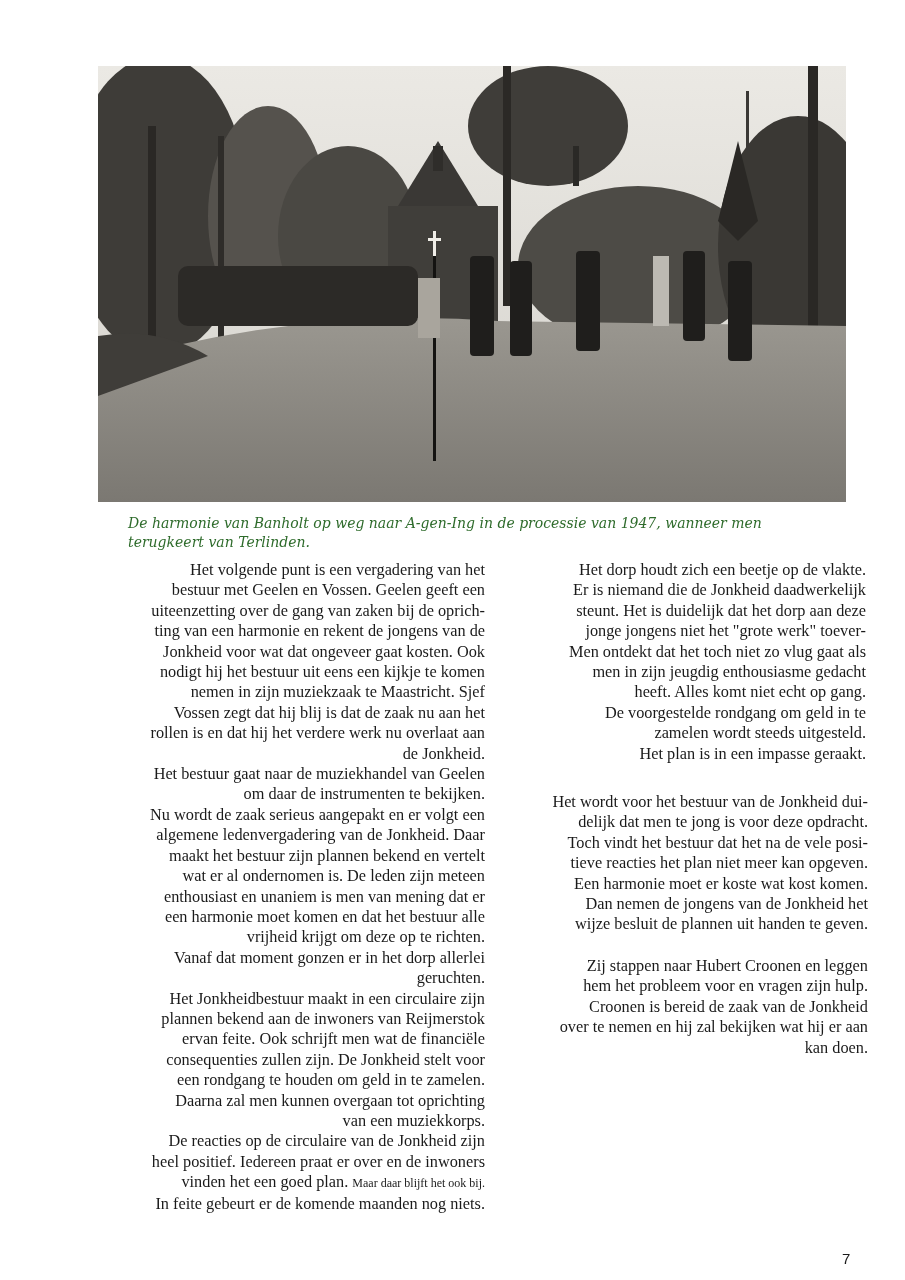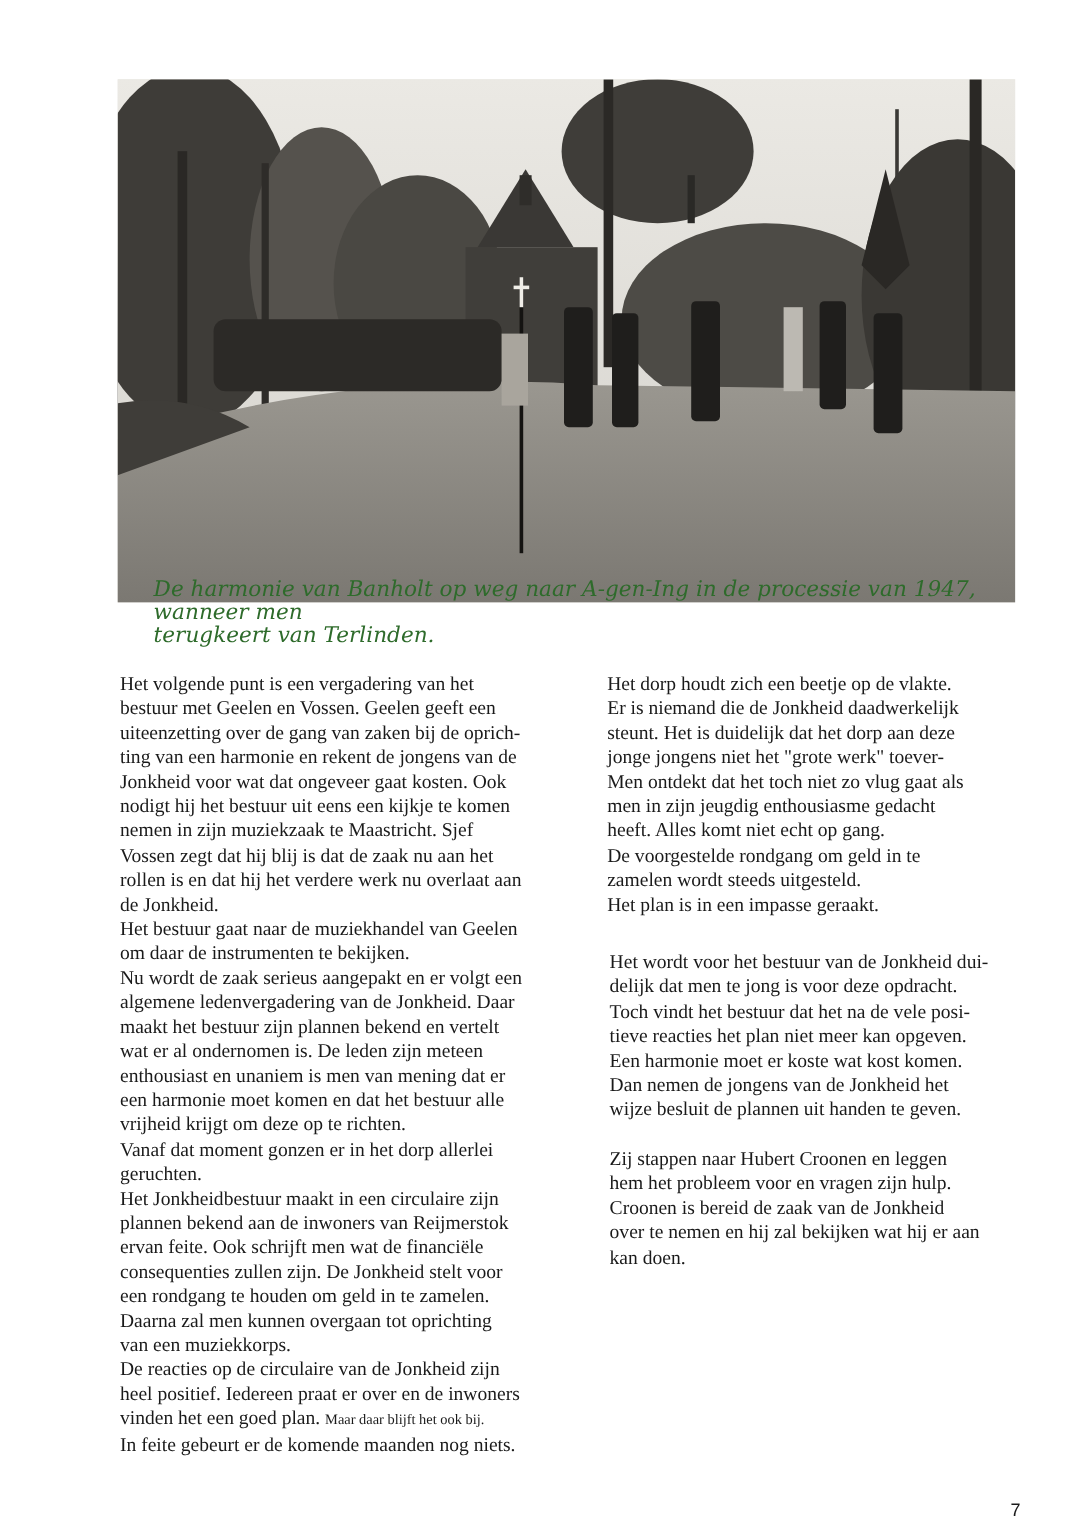--- a/index.html
+++ b/index.html
@@ -1,21 +1,21 @@
 <!DOCTYPE html>
 <html><head>
 <meta charset="utf-8">
 <style>
   html, body { margin: 0; padding: 0; background: #ffffff; }
   body { width: 905px; height: 1280px; position: relative; overflow: hidden; font-family: "DejaVu Serif", serif; color: #1a1a1a; }
   .photo { position: absolute; left: 98px; top: 66px; width: 748px; height: 436px; overflow: hidden; background: linear-gradient(180deg, #e9e7e2 0%, #d8d6d0 30%, #6d6a64 55%, #8f8c86 70%, #a7a49e 100%); }
   .photo svg { display: block; width: 100%; height: 100%; }
-  .caption { position: absolute; left: 128px; top: 482px; width: 700px; font-family: "DejaVu Serif", serif; font-style: italic; font-size: 18px; line-height: 19px; color: #2e6b2b; }
+  .caption { position: absolute; left: 128px; top: 514px; width: 700px; font-family: "DejaVu Serif", serif; font-style: italic; font-size: 14px; line-height: 19px; color: #2e6b2b; }
   .col { position: absolute; font-family: "Liberation Serif", serif; font-size: 16.3px; line-height: 20.4px; color: #1a1a1a; }
-  .col p { margin: 0; }
+  .col p { margin: 0; text-align: right; }
   .col-left { left: 100px; top: 560px; width: 385px; }
   .col-right { left: 506px; top: 560px; width: 360px; }
   .col-right2 { left: 508px; top: 792px; width: 360px; }
   .col-right3 { left: 508px; top: 956px; width: 360px; }
   .small { font-size: 12px; }
   .page-num { position: absolute; left: 842px; top: 1250px; font-family: "Liberation Sans", sans-serif; font-size: 15px; color: #1a1a1a; }
 </style>
 </head>
 <body>
 

